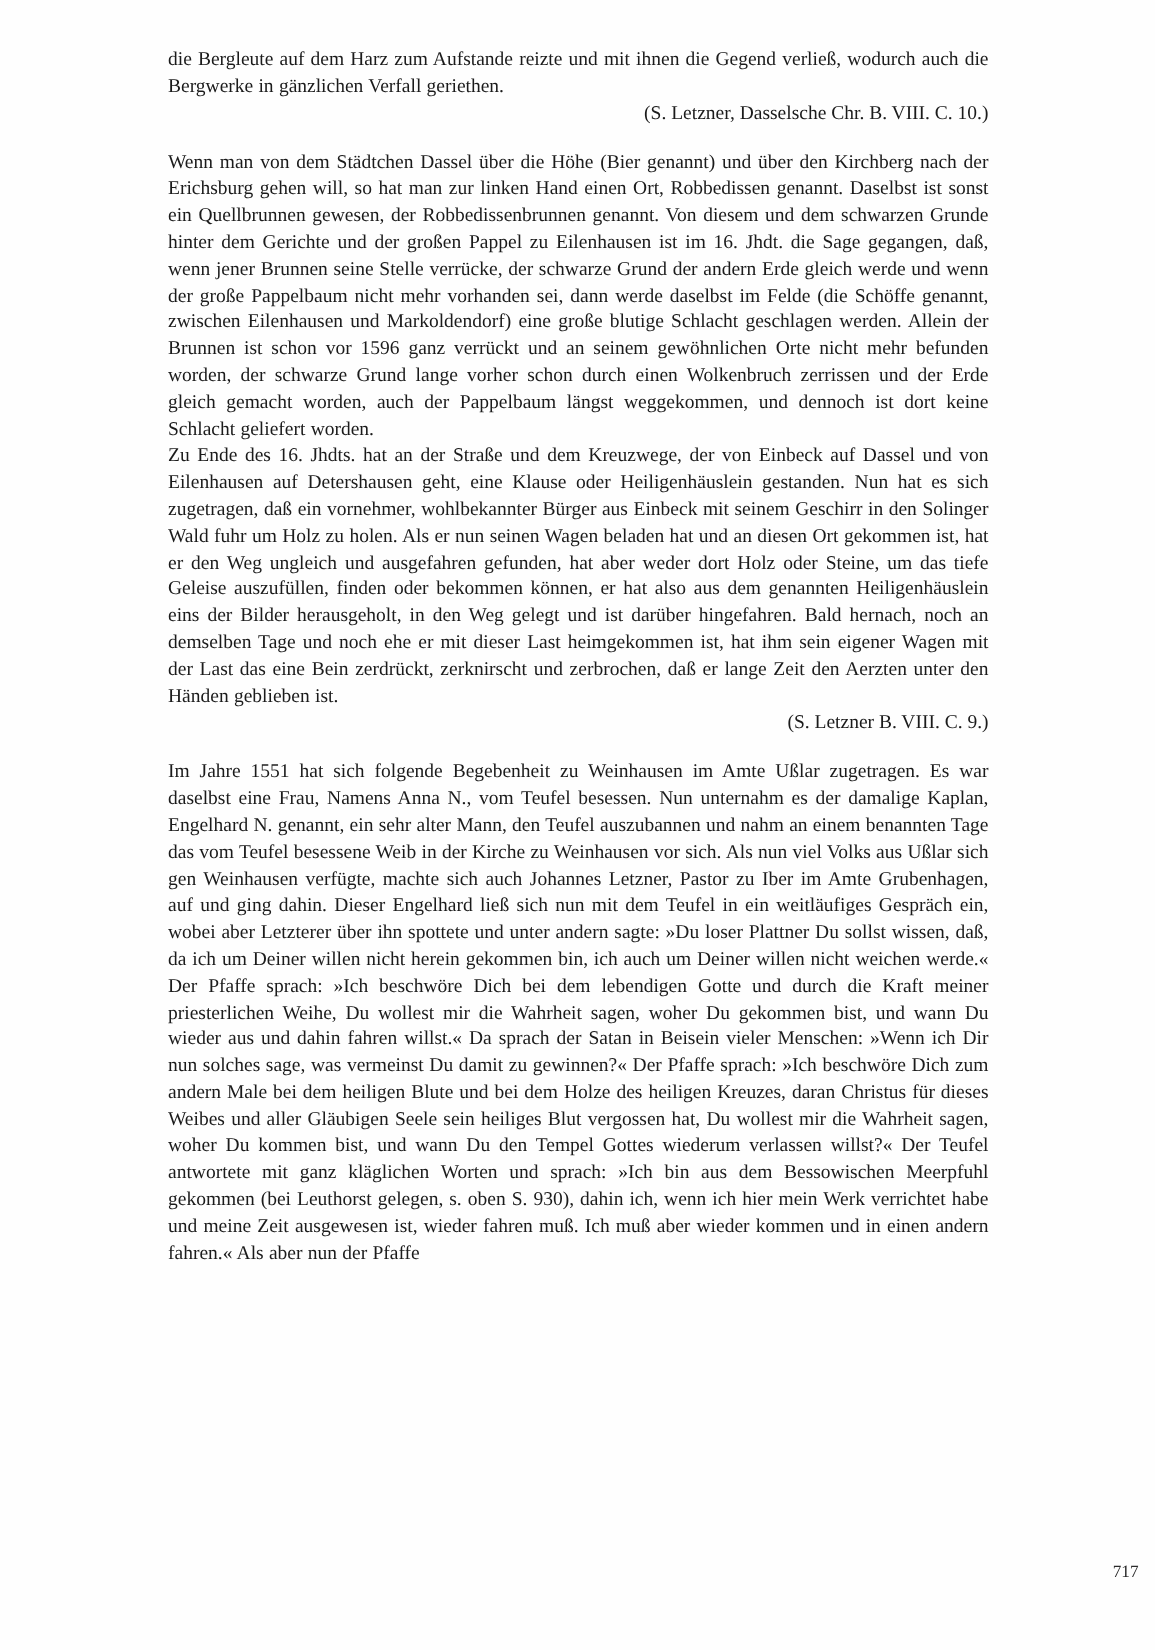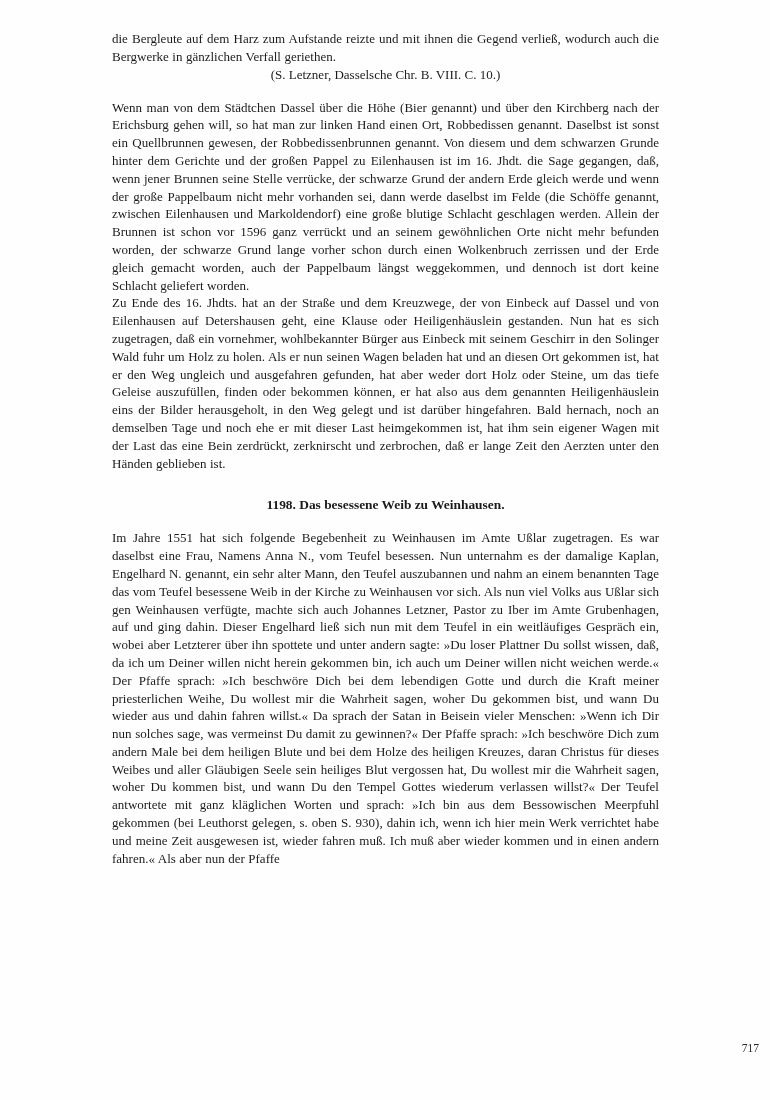--- a/index.html
+++ b/index.html
@@ -33,21 +33,21 @@
   }
   .story-heading {
     font-size: 13.4px;
     font-weight: bold;
     text-align: center;
     line-height: 18px;
     margin: 24px 0 15px 0;
   }
   .source-line {
     font-size: 13px;
-    text-align: center;
+    text-align: right;
     line-height: 18px;
     margin: 0 0 15px 0;
   }
   .page-number {
     position: absolute;
     top: 1041px;
     right: 28px;
     font-size: 11.5px;
     line-height: 14px;
     color: #2a2a2a;
@@ -59,19 +59,19 @@
 <div class="page">
   <div class="text-column">
 
     <p class="body-par">die Bergleute auf dem Harz zum Aufstande reizte und mit ihnen die Gegend verließ, wodurch auch die Bergwerke in gänzlichen Verfall geriethen.</p>
 
     <p class="source-line">(S. Letzner, Dasselsche Chr. B. VIII. C. 10.)</p>
     <p class="body-par">Wenn man von dem Städtchen Dassel über die Höhe (Bier genannt) und über den Kirchberg nach der Erichsburg gehen will, so hat man zur linken Hand einen Ort, Robbedissen genannt. Daselbst ist sonst ein Quellbrunnen gewesen, der Robbedissenbrunnen genannt. Von diesem und dem schwarzen Grunde hinter dem Gerichte und der großen Pappel zu Eilenhausen ist im 16. Jhdt. die Sage gegangen, daß, wenn jener Brunnen seine Stelle verrücke, der schwarze Grund der andern Erde gleich werde und wenn der große Pappelbaum nicht mehr vorhanden sei, dann werde daselbst im Felde (die Schöffe genannt, zwischen Eilenhausen und Markoldendorf) eine große blutige Schlacht geschlagen werden. Allein der Brunnen ist schon vor 1596 ganz verrückt und an seinem gewöhnlichen Orte nicht mehr befunden worden, der schwarze Grund lange vorher schon durch einen Wolkenbruch zerrissen und der Erde gleich gemacht worden, auch der Pappelbaum längst weggekommen, und dennoch ist dort keine Schlacht geliefert worden.</p>
 
     <p class="body-par">Zu Ende des 16. Jhdts. hat an der Straße und dem Kreuzwege, der von Einbeck auf Dassel und von Eilenhausen auf Detershausen geht, eine Klause oder Heiligenhäuslein gestanden. Nun hat es sich zugetragen, daß ein vornehmer, wohlbekannter Bürger aus Einbeck mit seinem Geschirr in den Solinger Wald fuhr um Holz zu holen. Als er nun seinen Wagen beladen hat und an diesen Ort gekommen ist, hat er den Weg ungleich und ausgefahren gefunden, hat aber weder dort Holz oder Steine, um das tiefe Geleise auszufüllen, finden oder bekommen können, er hat also aus dem genannten Heiligenhäuslein eins der Bilder herausgeholt, in den Weg gelegt und ist darüber hingefahren. Bald hernach, noch an demselben Tage und noch ehe er mit dieser Last heimgekommen ist, hat ihm sein eigener Wagen mit der Last das eine Bein zerdrückt, zerknirscht und zerbrochen, daß er lange Zeit den Aerzten unter den Händen geblieben ist.</p>
 
-    <h2 class="story-heading">1198. Das besessene Weib zu Weinhausen.</h2>
+    <p class="source-line">(S. Letzner B. VIII. C. 9.)</p>
     <p class="body-par">Im Jahre 1551 hat sich folgende Begebenheit zu Weinhausen im Amte Ußlar zugetragen. Es war daselbst eine Frau, Namens Anna N., vom Teufel besessen. Nun unternahm es der damalige Kaplan, Engelhard N. genannt, ein sehr alter Mann, den Teufel auszubannen und nahm an einem benannten Tage das vom Teufel besessene Weib in der Kirche zu Weinhausen vor sich. Als nun viel Volks aus Ußlar sich gen Weinhausen verfügte, machte sich auch Johannes Letzner, Pastor zu Iber im Amte Grubenhagen, auf und ging dahin. Dieser Engelhard ließ sich nun mit dem Teufel in ein weitläufiges Gespräch ein, wobei aber Letzterer über ihn spottete und unter andern sagte: »Du loser Plattner Du sollst wissen, daß, da ich um Deiner willen nicht herein gekommen bin, ich auch um Deiner willen nicht weichen werde.« Der Pfaffe sprach: »Ich beschwöre Dich bei dem lebendigen Gotte und durch die Kraft meiner priesterlichen Weihe, Du wollest mir die Wahrheit sagen, woher Du gekommen bist, und wann Du wieder aus und dahin fahren willst.« Da sprach der Satan in Beisein vieler Menschen: »Wenn ich Dir nun solches sage, was vermeinst Du damit zu gewinnen?« Der Pfaffe sprach: »Ich beschwöre Dich zum andern Male bei dem heiligen Blute und bei dem Holze des heiligen Kreuzes, daran Christus für dieses Weibes und aller Gläubigen Seele sein heiliges Blut vergossen hat, Du wollest mir die Wahrheit sagen, woher Du kommen bist, und wann Du den Tempel Gottes wiederum verlassen willst?« Der Teufel antwortete mit ganz kläglichen Worten und sprach: »Ich bin aus dem Bessowischen Meerpfuhl gekommen (bei Leuthorst gelegen, s. oben S. 930), dahin ich, wenn ich hier mein Werk verrichtet habe und meine Zeit ausgewesen ist, wieder fahren muß. Ich muß aber wieder kommen und in einen andern fahren.« Als aber nun der Pfaffe</p>
 
   </div>
 
   <div class="page-number">717</div>
 </div>
 
 </body></html>

